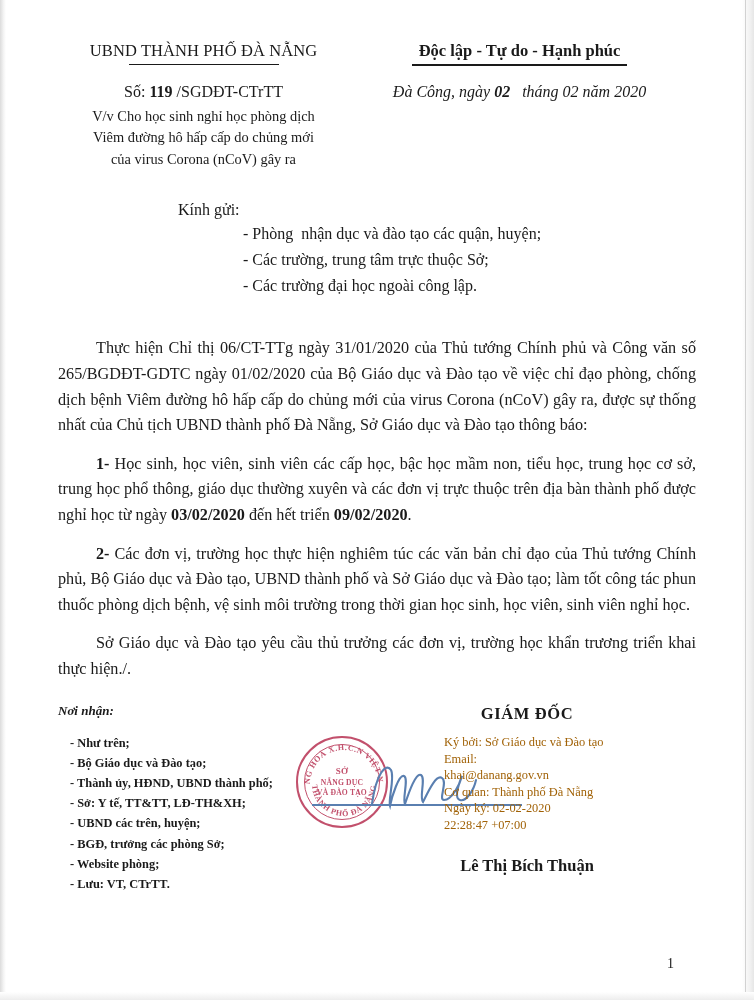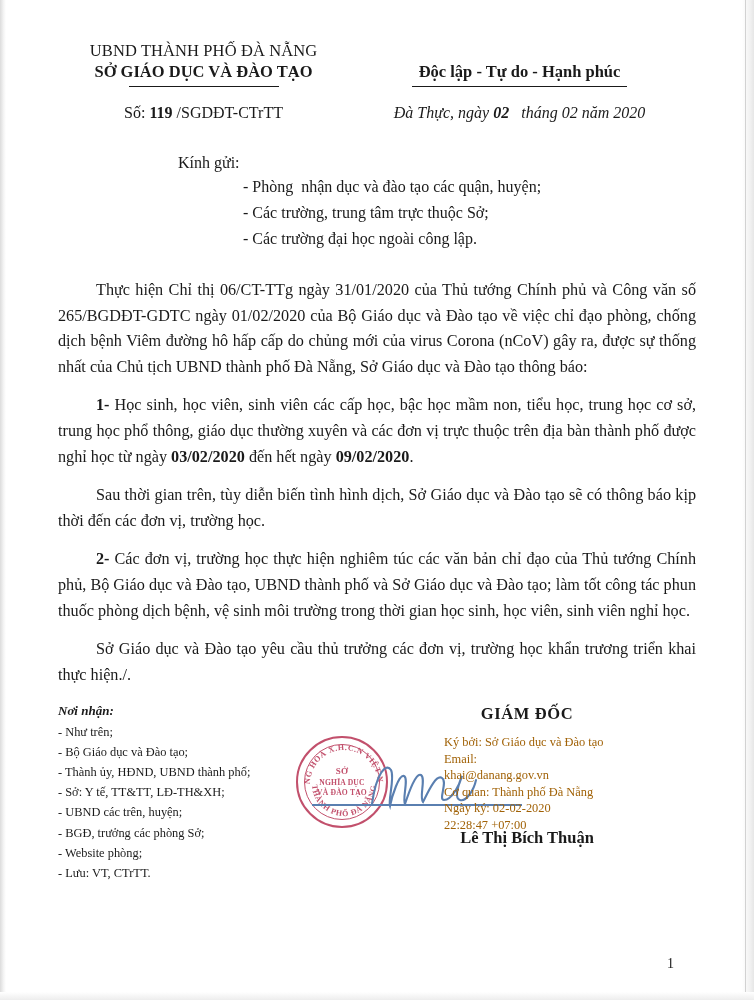--- a/index.html
+++ b/index.html
@@ -29,21 +29,21 @@
   }
   .scan-edge-bottom {
     position: absolute; left: 0; bottom: 0; width: 754px; height: 8px;
     background: linear-gradient(to top, #ededed, #ffffff);
   }
 
   .page { position: absolute; inset: 0; padding: 0 58px; }
 
   
   .doc-header {
-    display: flex; padding-top: 40px; align-items: flex-end;
+    display: flex; padding-top: 40px; align-items: center;
   }
   .hdr-left  { width: 285px; text-align: center; padding-left: 6px; }
   .hdr-right { flex: 1; text-align: center; }
 
   .hdr-line1 {
     font-size: 16.5px; letter-spacing: .1px; line-height: 1.3;
   }
   .hdr-left .hdr-line2, .hdr-right .hdr-line2 {
     font-weight: bold; font-size: 16.5px; line-height: 1.35;
   }
@@ -70,48 +70,48 @@
   .subject div:nth-child(2) { }
   .subject div:nth-child(3) { }
 
   
   .kinh-gui { margin-top: 30px; padding-left: 120px; font-size: 16px; }
   .kinh-gui .kg-label { margin-bottom: 2px; }
   .kinh-gui ul { list-style: none; margin: 0; padding: 0 0 0 65px; }
   .kinh-gui li { line-height: 1.62; font-size: 16px; white-space: pre; }
 
   
-  .body-text { margin-top: 26px; font-size: 16.2px; line-height: 1.58; }
+  .body-text { margin-top: 38px; font-size: 16.2px; line-height: 1.58; }
   .body-text p {
     margin: 0 0 13px 0; text-align: justify; text-indent: 38px;
     text-justify: inter-word;
   }
   .body-text p.last { margin-bottom: 0; }
   .body-text b { font-weight: bold; }
 
   
   .footer { position: absolute; left: 58px; right: 58px; top: 700px; }
   .footer-inner { display: flex; align-items: flex-start; }
 
   .noi-nhan { width: 300px; font-size: 12.4px; line-height: 1.62; }
   .noi-nhan .nn-title { font-weight: bold; font-style: italic; font-size: 13px; margin-bottom: 1px; }
-  .noi-nhan ul { list-style: none; margin: 0; padding: 0; }
+  .noi-nhan ul { list-style: none; margin: 12px; padding: 0; font-weight: bold; }
   .noi-nhan li { white-space: nowrap; }
 
   .sign-block { flex: 1; position: relative; text-align: center; padding-top: 4px; }
   .sign-title { font-weight: bold; font-size: 16.5px; letter-spacing: .6px; }
 
   .digital-sig {
     position: absolute; left: 86px; top: 34px; width: 180px;
     text-align: left; font-family: "Liberation Serif", serif;
     font-size: 12.4px; line-height: 1.33; color: #a16207;
   }
 
   .signer-name {
-    position: absolute; left: 0; right: 0; top: 128px;
+    position: absolute; left: 0; right: 0; top: 156px;
     font-weight: bold; font-size: 16.5px; text-align: center;
   }
 
   
   .seal {
     position: absolute; left: -62px; top: 36px;
     width: 92px; height: 92px; border-radius: 50%;
     border: 2.2px solid #c2506c; color: #c2506c;
   }
   .seal .ring-inner {
@@ -143,66 +143,71 @@
 
 <div class="scan-edge-left"></div>
 <div class="scan-edge-right"></div>
 <div class="scan-edge-bottom"></div>
 
 <div class="page">
 
   <div class="doc-header">
     <div class="hdr-left">
       <div class="hdr-line1">UBND THÀNH PHỐ ĐÀ NẴNG</div>
-      <div class="hdr-line2">SỞ GIÁO DỤC VÀ ĐÀO TẠO</div>
       <div class="rule rule-left"></div>
     </div>
     <div class="hdr-right">
       <div class="hdr-line2">Độc lập - Tự do - Hạnh phúc</div>
       <div class="rule rule-right"></div>
     </div>
   </div>
 
   <div class="meta-row">
     <div class="meta-left">
       <div class="so-line">
         <span>Số:</span>
         <b>119</b>
         <span>/SGDĐT-CTrTT</span>
       </div>
     </div>
     <div class="meta-right">
       <div class="date-line">
-        <span>Đà Thực, ngày</span>
+        <span>Đà Công, ngày</span>
         <b>02</b>
         &nbsp;
         <span>tháng 02 năm 2020</span>
       </div>
     </div>
   </div>
 
   <div class="meta-row" style="margin-top:2px;">
+    <div class="meta-left">
+      <div class="subject">
+        <div>V/v Cho học sinh nghỉ học phòng dịch</div>
+        <div>Viêm đường hô hấp cấp do chủng mới</div>
+        <div>của virus Corona (nCoV) gây ra</div>
+      </div>
+    </div>
     <div class="meta-right"></div>
   </div>
 
   <div class="kinh-gui">
     <div class="kg-label">Kính gửi:</div>
     <ul>
       <li>- Phòng  nhận dục và đào tạo các quận, huyện;</li>
       <li>- Các trường, trung tâm trực thuộc Sở;</li>
       <li>- Các trường đại học ngoài công lập.</li>
     </ul>
   </div>
 
   <div class="body-text">
     <p>Thực hiện Chỉ thị 06/CT-TTg ngày 31/01/2020 của Thủ tướng Chính phủ và Công văn số 265/BGDĐT-GDTC ngày 01/02/2020 của Bộ Giáo dục và Đào tạo về việc chỉ đạo phòng, chống dịch bệnh Viêm đường hô hấp cấp do chủng mới của virus Corona (nCoV) gây ra, được sự thống nhất của Chủ tịch UBND thành phố Đà Nẵng, Sở Giáo dục và Đào tạo thông báo:</p>
 
-    <p><b>1-</b><span> Học sinh, học viên, sinh viên các cấp học, bậc học mầm non, tiểu học, trung học cơ sở, trung học phổ thông, giáo dục thường xuyên và các đơn vị trực thuộc trên địa bàn thành phố được nghỉ học từ ngày </span><b>03/02/2020</b><span> đến hết ngày </span><b>09/02/2020</b><span>.</span></p>
-
-    <p>Sau thời gian trên, tùy diễn biến tình hình dịch, Sở Giáo dục và Đào tạo sẽ có thông báo kịp thời đến các đơn vị, trường học.</p>
+    <p><b>1-</b><span> Học sinh, học viên, sinh viên các cấp học, bậc học mầm non, tiểu học, trung học cơ sở, trung học phổ thông, giáo dục thường xuyên và các đơn vị trực thuộc trên địa bàn thành phố được nghỉ học từ ngày </span><b>03/02/2020</b><span> đến hết triển </span><b>09/02/2020</b><span>.</span></p>
+
 
     <p><b>2-</b><span> Các đơn vị, trường học thực hiện nghiêm túc các văn bản chỉ đạo của Thủ tướng Chính phủ, Bộ Giáo dục và Đào tạo, UBND thành phố và Sở Giáo dục và Đào tạo; làm tốt công tác phun thuốc phòng dịch bệnh, vệ sinh môi trường trong thời gian học sinh, học viên, sinh viên nghỉ học.</span></p>
 
     <p class="last">Sở Giáo dục và Đào tạo yêu cầu thủ trưởng các đơn vị, trường học khẩn trương triển khai thực hiện./.</p>
   </div>
 
   <div class="footer">
     <div class="footer-inner">
 
       <div class="noi-nhan">
@@ -231,21 +236,21 @@
             </defs>
             <text>
               <textPath href="#arcTop" startOffset="50%" text-anchor="middle" id="sealTop">CỘNG HOÀ X.H.C.N VIỆT NAM</textPath>
             </text>
             <text>
               <textPath href="#arcBottom" startOffset="50%" text-anchor="middle" id="sealBottom">THÀNH PHỐ ĐÀ NẴNG</textPath>
             </text>
           </svg>
           <div class="seal-core">
             <div class="l1">SỞ</div>
-            <div>NGHĨA DỤC</div>
+            <div>NẴNG DỤC</div>
             <div>VÀ ĐÀO TẠO</div>
           </div>
         </div>
 
         <svg class="handsign" viewBox="0 0 150 60">
           <path d="M6,48 C10,18 20,6 25,14 C29,21 22,44 24,50 C26,40 33,18 38,20 C43,22 36,44 39,48 C43,36 50,16 55,19 C60,22 53,42 57,46 C62,36 70,18 76,22 C82,26 72,44 78,44 C86,44 94,28 96,20 C92,30 88,42 94,44 C100,46 108,34 110,24" fill="none" stroke="#5a7fb0" stroke-width="2.1" stroke-linecap="round"></path>
         </svg>
         <div class="sign-stroke"></div>
 
         <div class="digital-sig">

